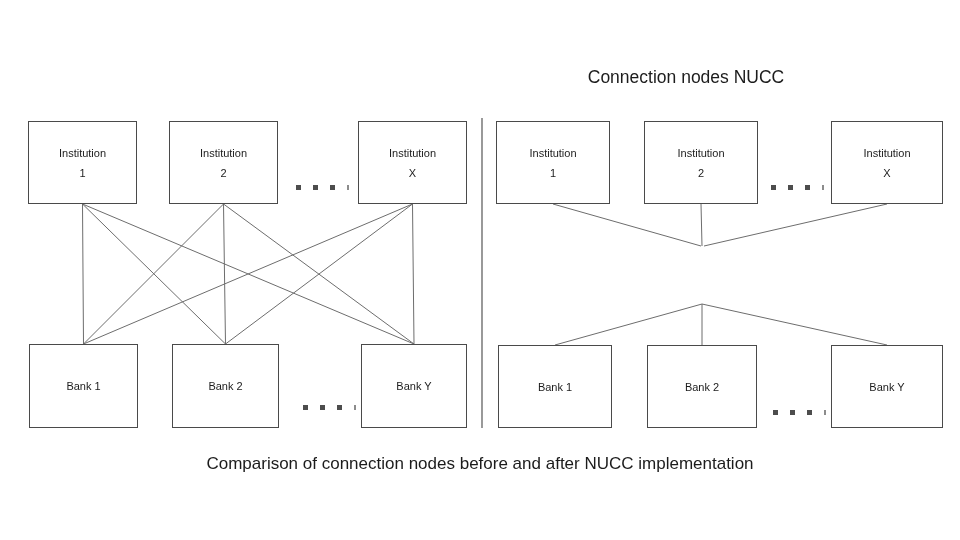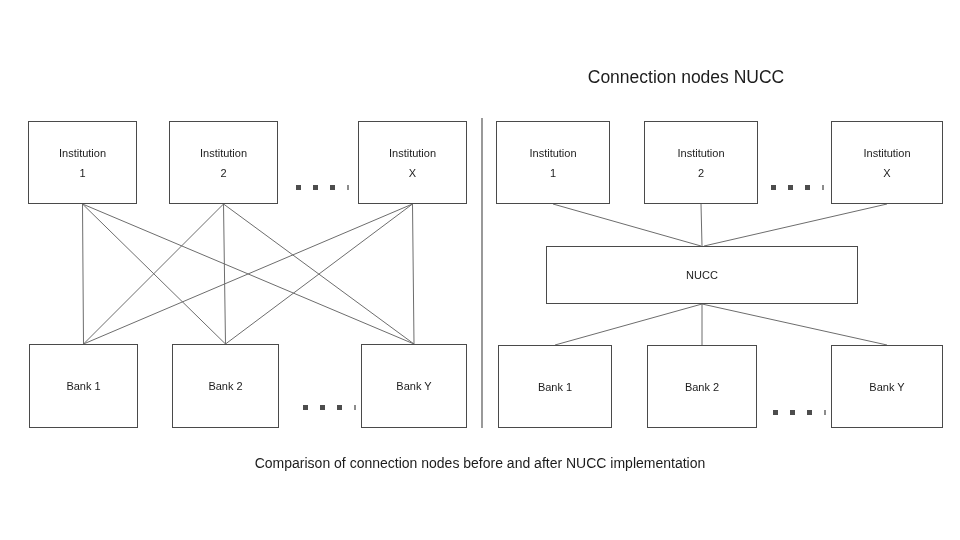--- a/index.html
+++ b/index.html
@@ -60,21 +60,21 @@
   }
   .dots .dot:last-child{
     width:2px;height:5px;
     background:#8c8c8c;
   }
   .caption{
     position:absolute;
     left:0;top:453px;
     width:960px;
     text-align:center;
-    font-size:14px;
+    font-size:17px;
     line-height:21px;
     color:#1c1c1c;
   }
 </style>
 </head>
 <body>
 
 <div class="slide">
 
   <div class="section-title right">Connection nodes NUCC</div>
@@ -149,23 +149,20 @@
     <span class="node-label">Institution
 X</span>
   </div>
   <div class="dots" style="left:771px;top:185px">
     <span class="dot"></span>
       <span class="dot"></span>
       <span class="dot"></span>
       <span class="dot"></span>
   </div>
 
-  <div class="node" style="left:546px;top:246px;width:312px;height:58px">
-    <span class="node-label">NUCC</span>
-  </div>
 
   <div class="node" style="left:498px;top:345px;width:114px;height:83px">
     <span class="node-label">Bank 1</span>
   </div>
   <div class="node" style="left:647px;top:345px;width:110px;height:83px">
     <span class="node-label">Bank 2</span>
   </div>
   <div class="node" style="left:831px;top:345px;width:112px;height:83px">
     <span class="node-label">Bank Y</span>
   </div>

